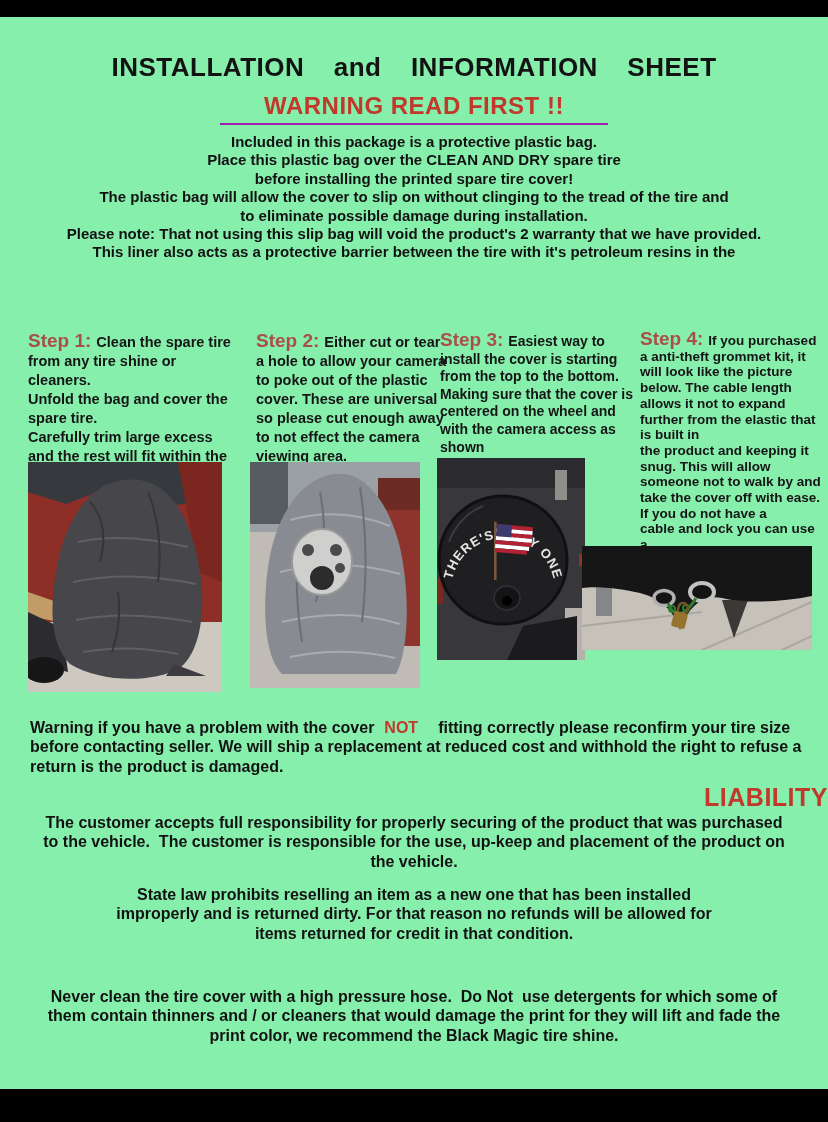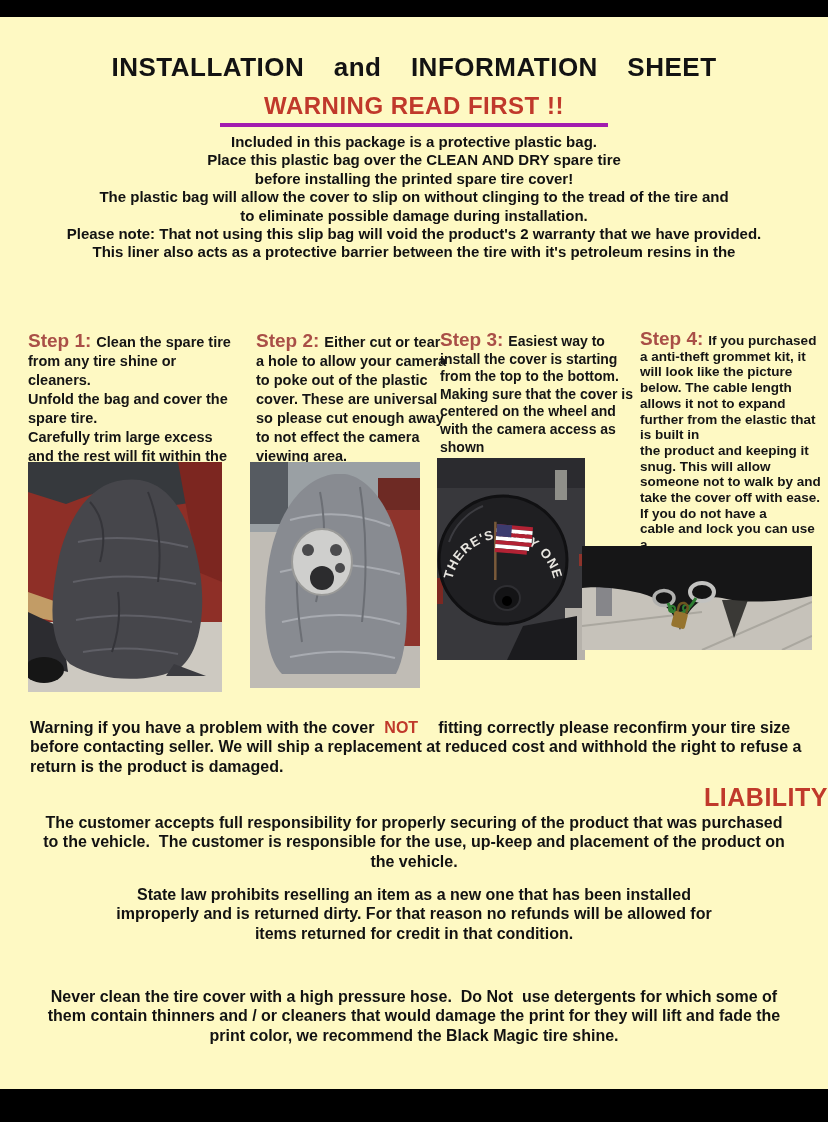--- a/index.html
+++ b/index.html
@@ -1,28 +1,28 @@
 <!DOCTYPE html>
 <html><head>
 <meta charset="utf-8">
 <style>
   html,body{margin:0;padding:0;background:#ffffff;}
   body{width:828px;height:1122px;position:relative;overflow:hidden;
        font-family:"Liberation Sans", sans-serif;color:#121212;}
-  .sheet{position:absolute;inset:0;background:#fef9c3;}
+  .sheet{position:absolute;inset:0;background:#86efac;}
   .bar{position:absolute;left:0;width:828px;background:#000;}
   .bar-top{top:0;height:17px;}
   .bar-bottom{top:1089px;height:33px;}
 
   .title{position:absolute;top:52px;left:0;width:828px;text-align:center;
          font-size:26px;font-weight:bold;letter-spacing:.5px;word-spacing:7px;
          white-space:pre;color:#131313;}
   .warn-head{position:absolute;top:92px;left:0;width:828px;text-align:center;}
   .warn-head span{display:inline-block;color:#c0392b;font-size:24px;font-weight:bold;
-         letter-spacing:.5px;border-bottom:4px solid #a21caf;padding:0 44px 3px 44px;}
+         letter-spacing:.5px;border-bottom:2px solid #a21caf;padding:0 44px 3px 44px;}
 
   .intro{position:absolute;top:133px;left:0;width:828px;text-align:center;
          font-weight:bold;font-size:15px;line-height:18.4px;color:#121212;}
   .intro div{white-space:pre;}
 
   .step-col{position:absolute;top:331px;color:#151515;}
   .step-label{font-size:19px;font-weight:bold;color:#a94f47;margin-right:5px;}
   .step-text{font-weight:bold;white-space:pre-line;margin-top:22px;}
   #col1{left:28px;width:205px;font-size:14.5px;line-height:19px;}
   #col2{left:256px;width:196px;font-size:14.5px;line-height:19px;}

